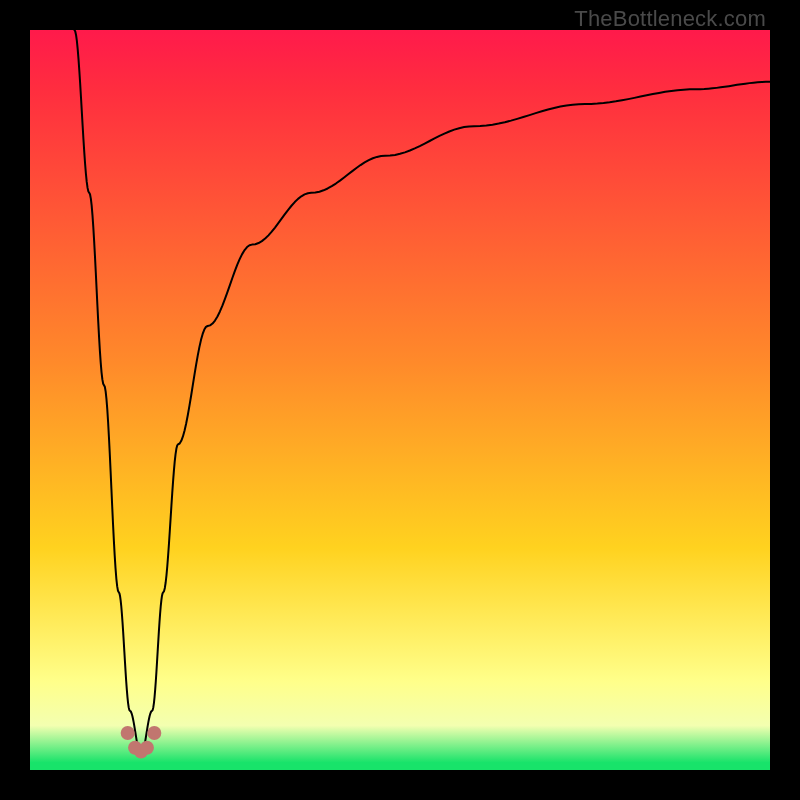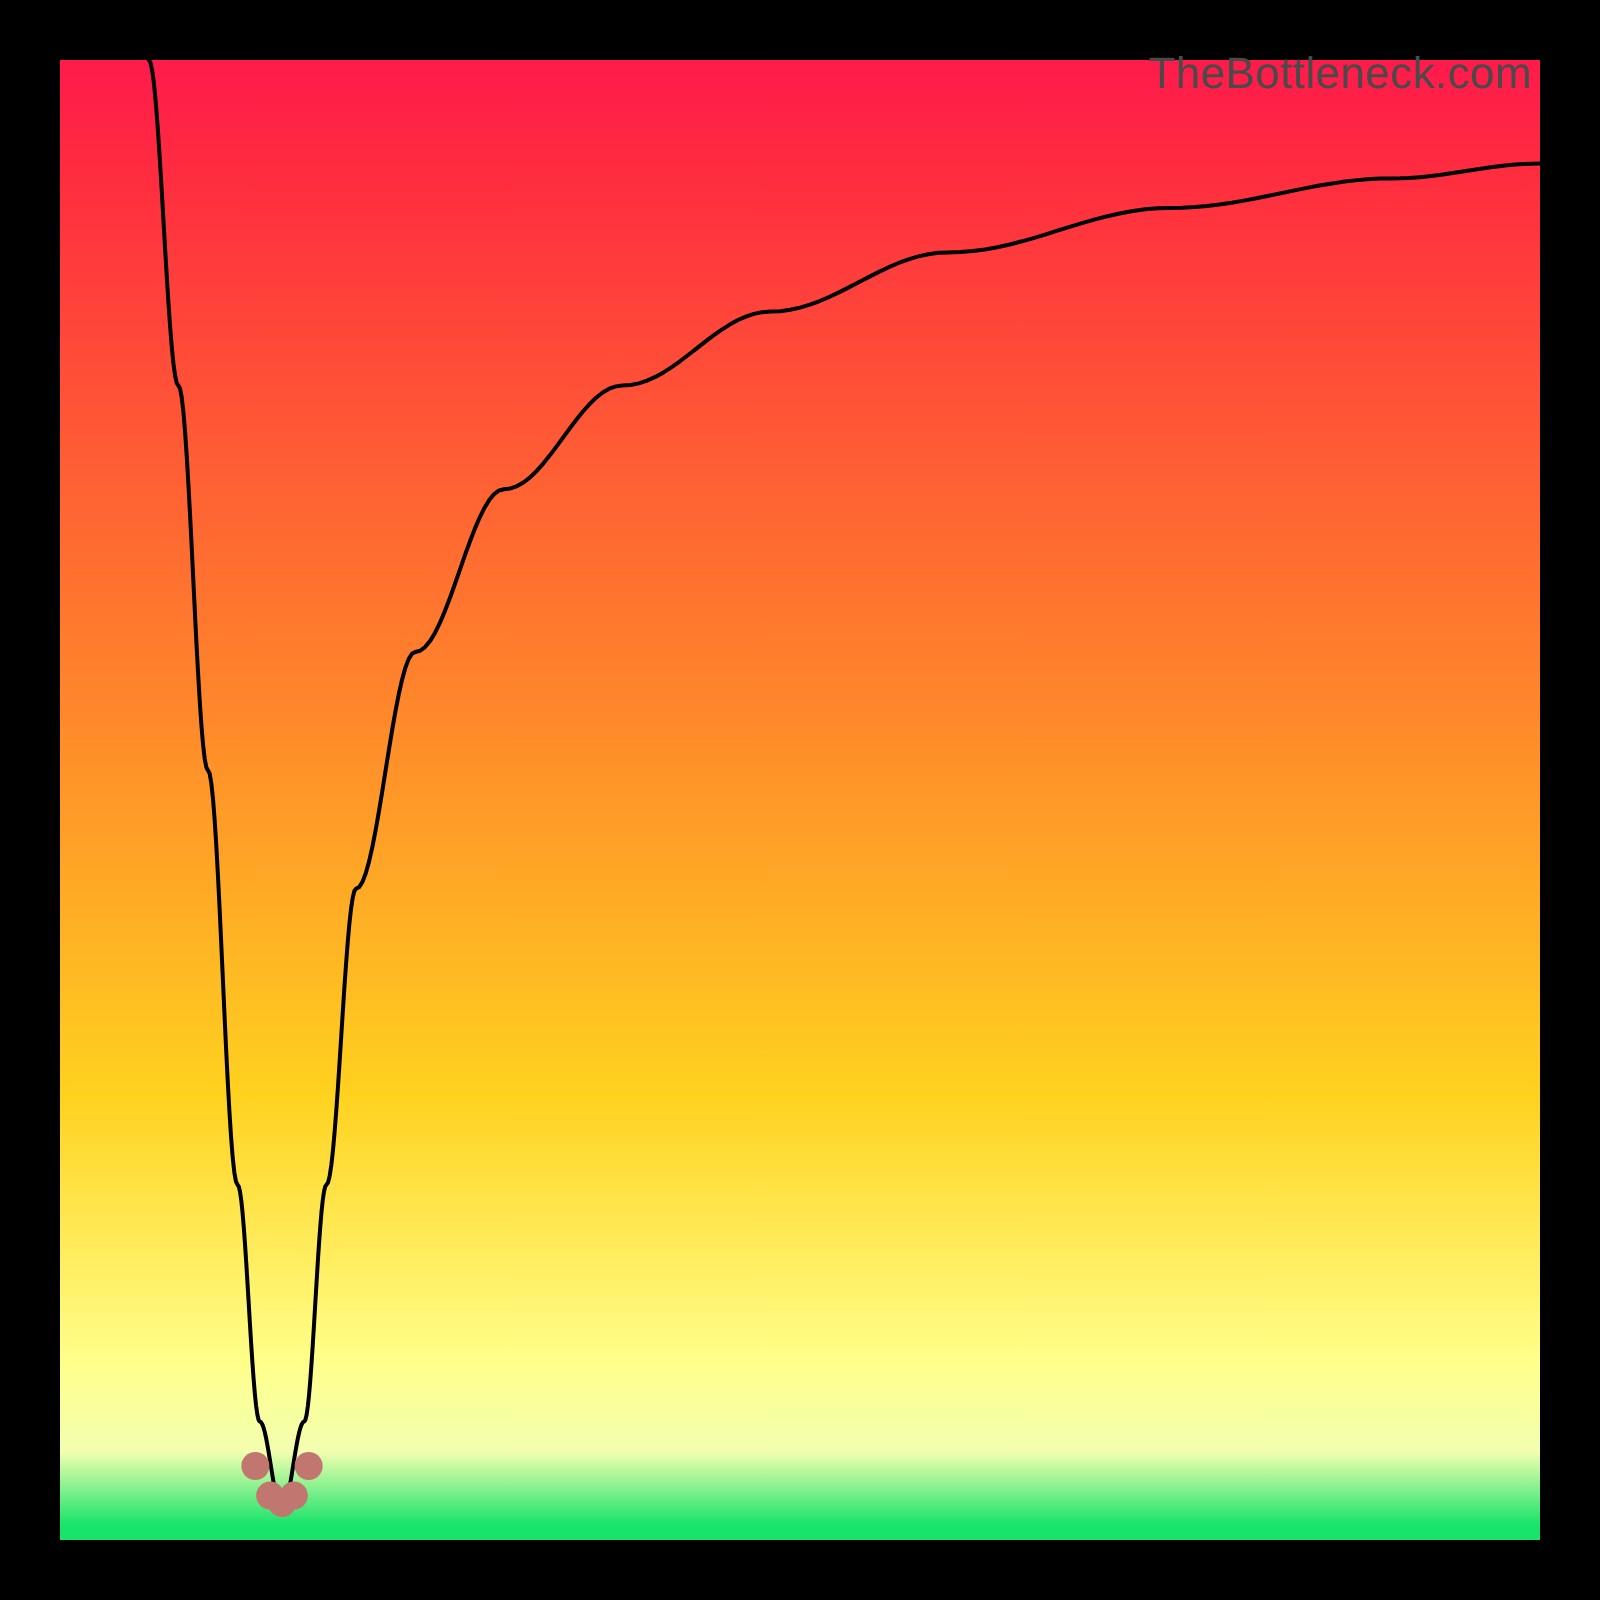--- a/index.html
+++ b/index.html
@@ -33,21 +33,21 @@
       var(--c-orange) 45%,
       var(--c-yellow) 70%,
       var(--c-paleyellow) 88%,
       var(--c-paleyellow2) 94%,
       var(--c-green) 99%,
       var(--c-green) 100%
     );
   }
   .watermark {
     position: absolute;
-    top: 24px;
+    top: 6px;
     right: 34px;
     color: #4a4a4a;
     font-size: 22px;
     letter-spacing: 0.2px;
     font-weight: 400;
     user-select: none;
   }
   svg.curve {
     position: absolute;
     left: 0;

